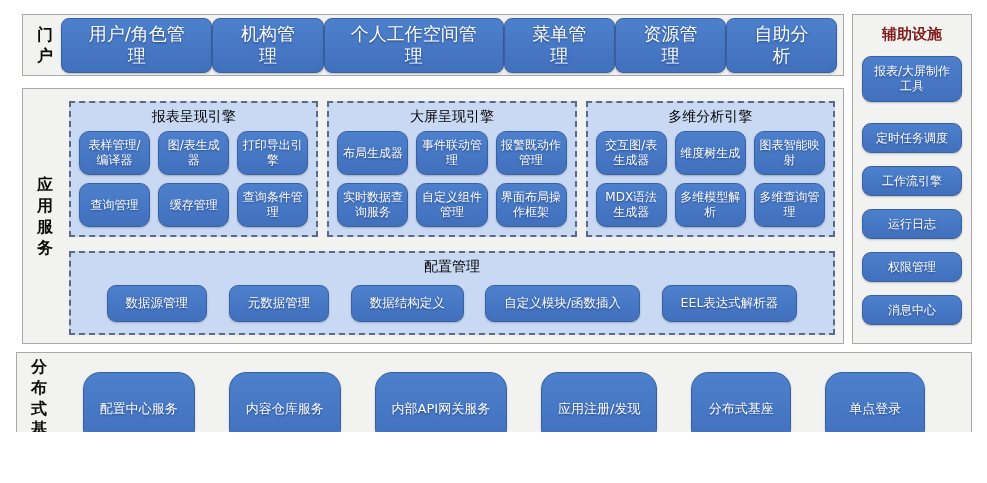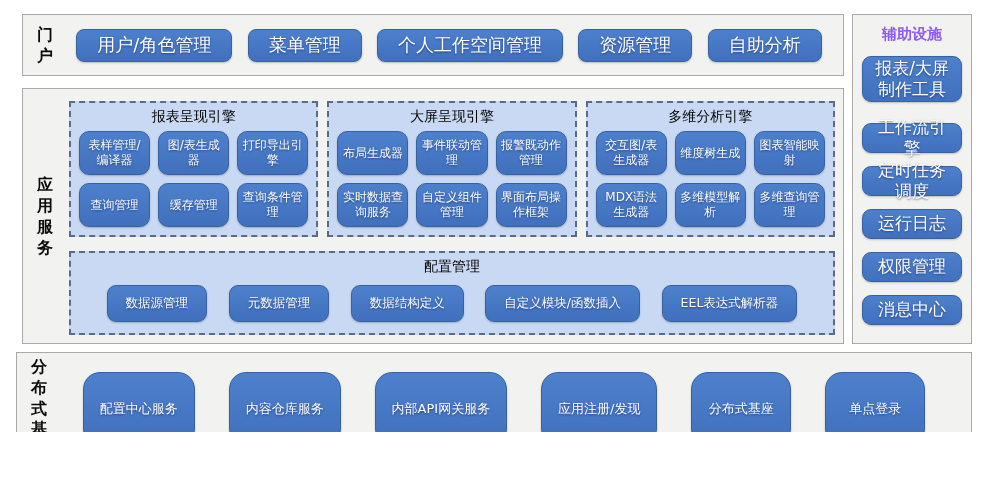--- a/index.html
+++ b/index.html
@@ -64,39 +64,40 @@
   }
   .panel-title { text-align:center; font-size:14px; color:#000; padding:3px 0 5px; flex:0 0 auto; }
   .engine-grid { flex:1; display:grid; grid-template-columns:repeat(3,1fr); gap:8px 8px; }
   .engine-btn  { border-radius:10px; font-size:12px; padding:2px 3px; min-height:44px; }
 
   .config-panel { margin-top:14px; height:88px; }
   .config-row  { flex:1; display:flex; align-items:center; justify-content:space-evenly; padding:2px 6px 2px; }
   .config-btn  { border-radius:9px; font-size:12.5px; min-height:37px; padding:4px 18px; }
 
   
-  .aux-title { text-align:center; font-weight:700; font-size:15px; color:#8b5cf6; margin:2px 0 12px; }
-  .aux-btn   { border-radius:9px; font-size:17px; min-height:30px; margin-bottom:13px; padding:3px 11px; }
+  .aux-title { text-align:center; font-weight:700; font-size:15px; color:#7f1d1d; margin:2px 0 12px; }
+  .aux-btn   { border-radius:9px; font-size:12px; min-height:30px; margin-bottom:13px; padding:3px 5px; }
   .aux-btn.tall { min-height:46px; margin-bottom:21px; }
 
   
   .base-row { flex:1; display:flex; align-items:flex-start; justify-content:space-evenly; }
   .base-btn { border-radius:17px; font-size:13px; height:74px; padding:0 16px; min-width:100px; }
 </style>
 </head>
 <body>
 
 <div class="canvas">
 
   <div class="section" id="portal">
     <div class="v-label">门户</div>
     <div class="portal-row">
       <div class="btn portal-btn">用户/角色管理</div>
+      <div class="btn portal-btn">机构管理</div>
+      <div class="btn portal-btn">个人工作空间管理</div>
       <div class="btn portal-btn">菜单管理</div>
-      <div class="btn portal-btn">个人工作空间管理</div>
       <div class="btn portal-btn">资源管理</div>
       <div class="btn portal-btn">自助分析</div>
     </div>
   </div>
 
   <div class="section" id="app">
     <div class="v-label">应用服务</div>
     <div class="app-content">
       <div class="engines-row">
 
@@ -147,22 +148,22 @@
           <div class="btn config-btn">自定义模块/函数插入</div>
           <div class="btn config-btn">EEL表达式解析器</div>
         </div>
       </div>
     </div>
   </div>
 
   <div class="section" id="aux">
     <div class="aux-title">辅助设施</div>
     <div class="btn aux-btn tall">报表/大屏制作工具</div>
+    <div class="btn aux-btn">定时任务调度</div>
     <div class="btn aux-btn">工作流引擎</div>
-    <div class="btn aux-btn">定时任务调度</div>
     <div class="btn aux-btn">运行日志</div>
     <div class="btn aux-btn">权限管理</div>
     <div class="btn aux-btn">消息中心</div>
   </div>
 
   <div class="section" id="base">
     <div class="v-label">分布式基础</div>
     <div class="base-row">
       <div class="btn base-btn">配置中心服务</div>
       <div class="btn base-btn">内容仓库服务</div>

